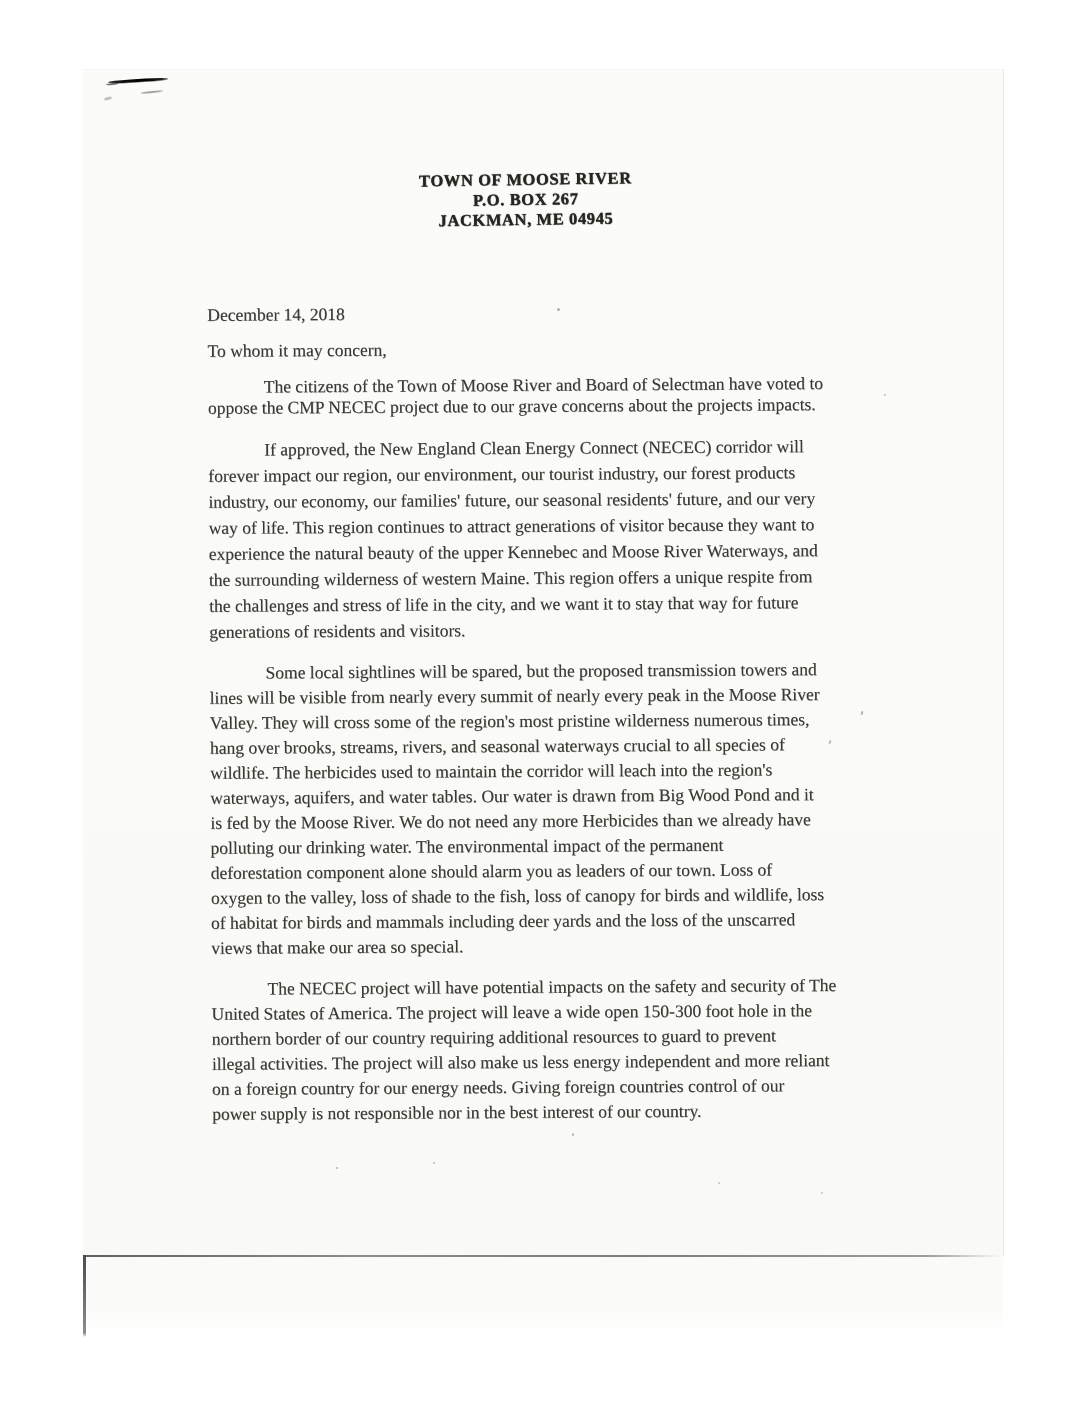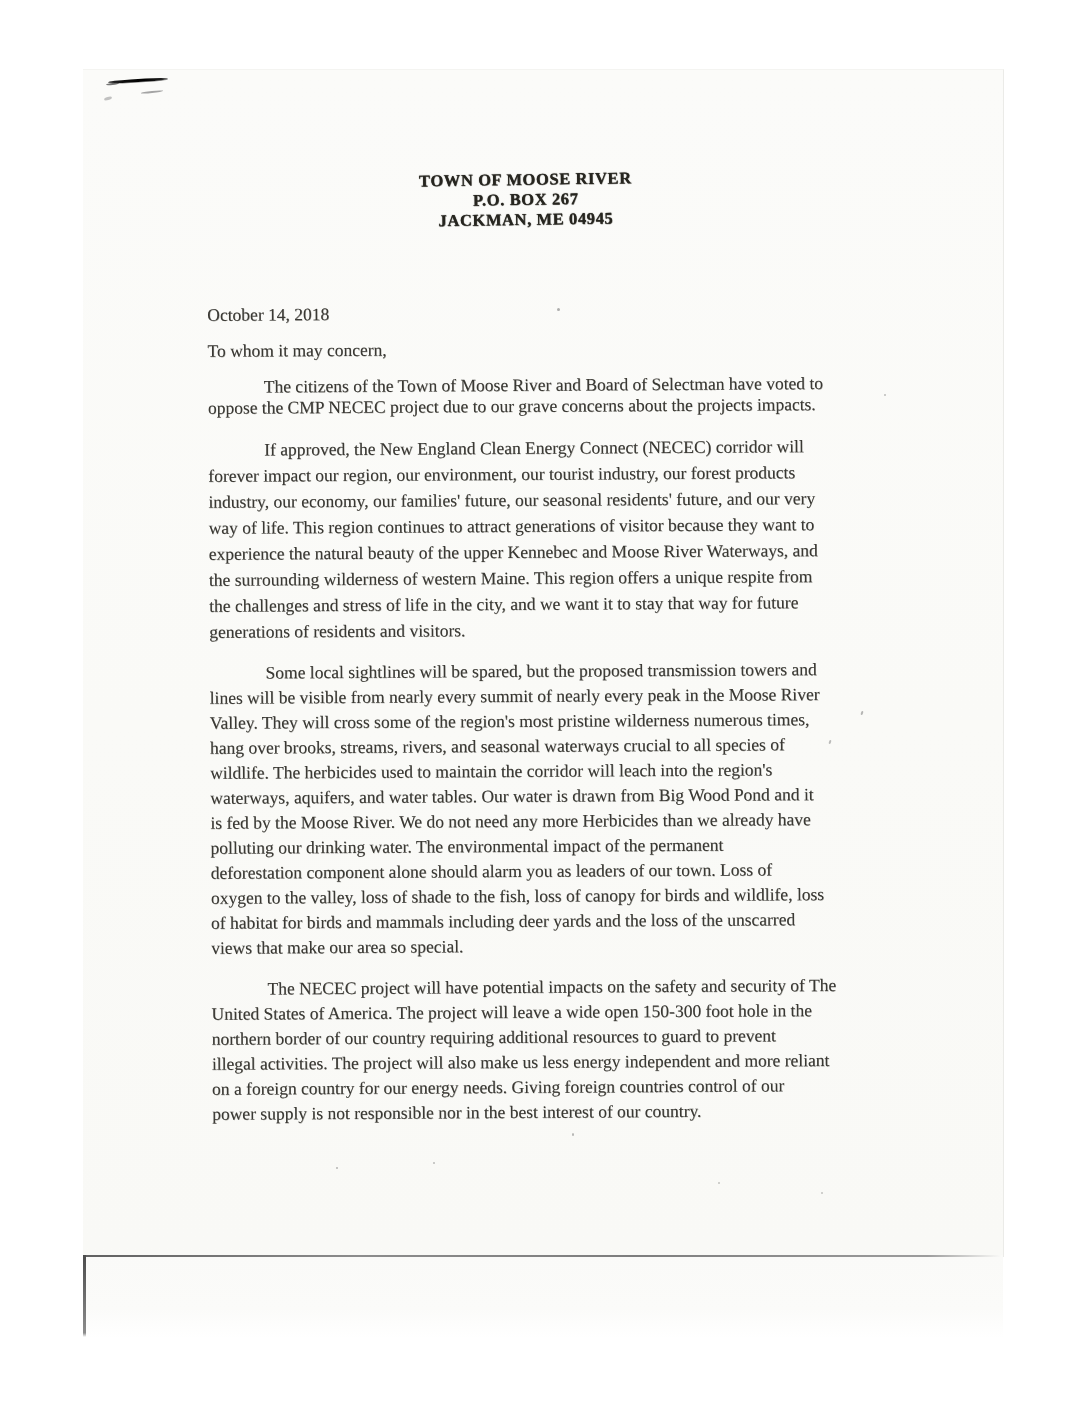--- a/index.html
+++ b/index.html
@@ -136,21 +136,21 @@
 
   <div class="page">
     <div class="content">
 
       <div class="letterhead">
         <div>TOWN OF MOOSE RIVER</div>
         <div>P.O. BOX 267</div>
         <div>JACKMAN, ME 04945</div>
       </div>
 
-      <div class="textline date-line">October 14, 2018</div>
+      <div class="textline date-line">December 14, 2018</div>
 
       <div class="textline salutation-line">To whom it may concern,</div>
 
       <div class="para p1">
           <div class="line">The citizens of the Town of Moose River and Board of Selectman have voted to</div>
           <div class="line">oppose the CMP NECEC project due to our grave concerns about the projects impacts.</div>
         </div>
       <div class="para p2">
           <div class="line">If approved, the New England Clean Energy Connect (NECEC) corridor will</div>
           <div class="line">forever impact our region, our environment, our tourist industry, our forest products</div>

